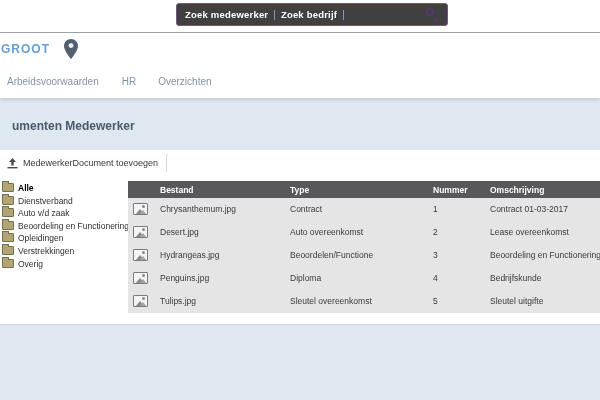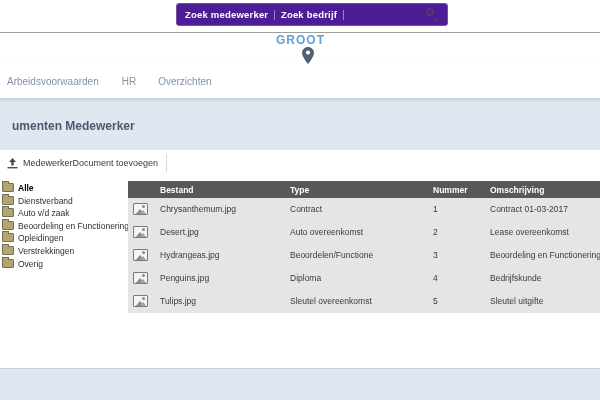--- a/index.html
+++ b/index.html
@@ -2,48 +2,48 @@
 <html><head>
 <meta charset="utf-8">
 <style>
   * { margin:0; padding:0; box-sizing:border-box; }
   html,body { width:600px; height:400px; overflow:hidden; background:#dfe7f0;
               font-family:"Liberation Sans", sans-serif; }
 
   
   .topbar { position:relative; height:33px; background:#ffffff; border-bottom:1px solid #9aa0a6; }
   .searchbox { position:absolute; left:176px; top:3px; width:272px; height:23px;
-               background:#4c1d95; border:1px solid #7a4f97; border-radius:3px;
+               background:#404040; border:1px solid #7a4f97; border-radius:3px;
                display:flex; align-items:center; padding:0 8px; }
   .searchbox .slabel { color:#ffffff; font-size:9.5px; font-weight:bold; letter-spacing:0.2px; }
   .searchbox .sep { color:#b793cf; font-size:10px; margin:0 5px; font-weight:normal; }
   .search-icon { margin-left:auto; width:13px; height:13px; position:relative; }
   .search-icon .lens { position:absolute; left:0; top:0; width:8px; height:8px;
                        border:2px solid #513a6b; border-radius:50%; }
   .search-icon .handle { position:absolute; left:9px; top:9px; width:5px; height:2px;
                          background:#513a6b; transform:rotate(45deg); transform-origin:0 0; }
 
   
-  .logobar { height:31px; background:#ffffff; display:flex; align-items:center; padding-left:1px;flex-direction:column; }
+  .logobar { height:31px; background:#ffffff; display:flex; align-items:center; padding-left:1px; }
   .logo { color:#64a0d8; font-size:12px; font-weight:bold; letter-spacing:1px; }
   .pin-icon { margin-left:14px; width:14px; height:20px; }
 
   
   .navbar { height:34px; background:#ffffff; display:flex; align-items:center;
             box-shadow:0 2px 3px rgba(120,130,145,0.25); position:relative; z-index:2; }
   .nav-item { color:#8093a8; font-size:10px; font-weight:normal; cursor:pointer; }
   .nav-item.first { margin-left:7px; }
   .nav-item.second { margin-left:23px; }
   .nav-item.third { margin-left:22px; }
 
   
   .page { position:relative; height:302px; background:#dfe7f0; }
   .page-title { position:absolute; left:12px; top:21px; color:#4a5a6c; font-size:12px; font-weight:bold; }
 
-  .panel { position:absolute; left:0; top:52px; width:600px; height:219px;
+  .panel { position:absolute; left:0; top:52px; width:600px; height:175px;
            background:#ffffff; border-bottom:1px solid #c9d2dc; }
 
   
   .toolbar { height:26px; display:flex; align-items:center; }
   .add-doc-btn { display:flex; align-items:center; height:24px; padding:0 6px 0 7px;
                  background:#ffffff; border:none; cursor:pointer; }
   .add-doc-btn .upl { width:11px; height:11px; margin-right:5px; }
   .add-doc-btn .lbl { font-size:9px; color:#3a3a3a; }
   .toolbar-divider { width:1px; height:18px; background:#d9d9d9; margin-left:2px; }
 

